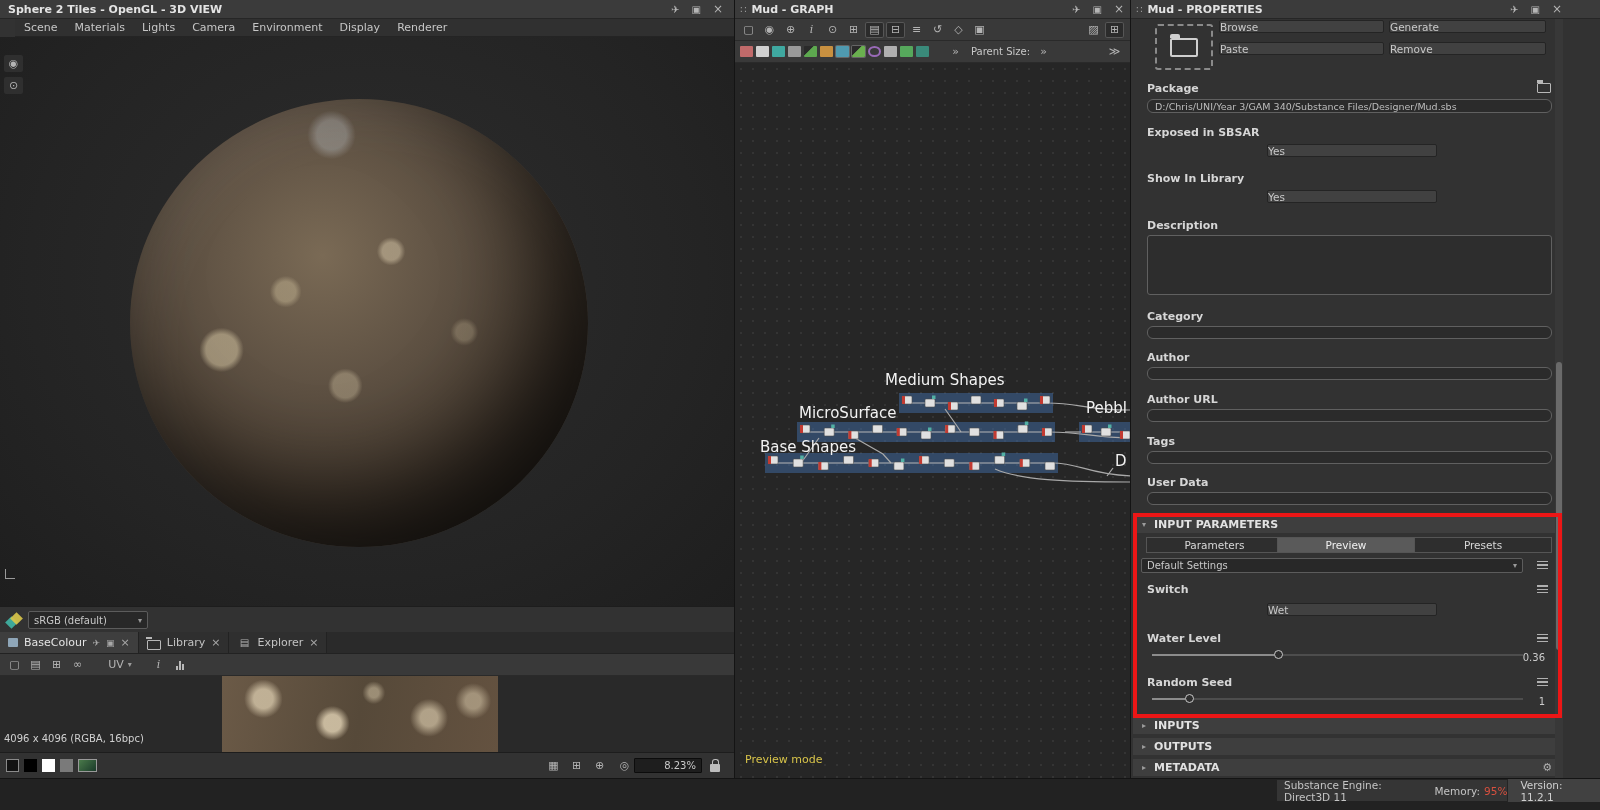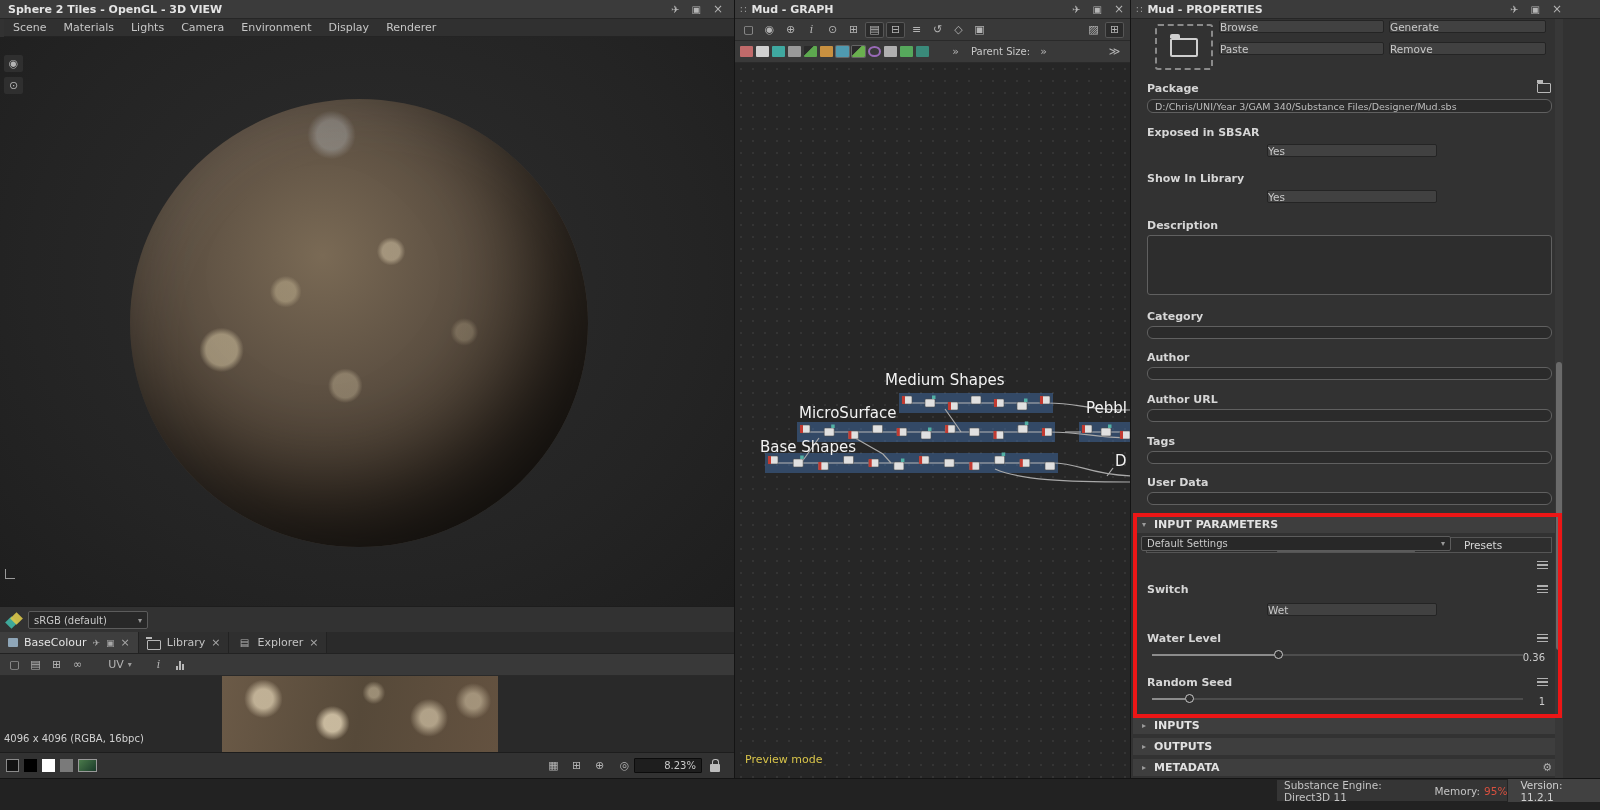--- a/index.html
+++ b/index.html
@@ -56,21 +56,21 @@
 
   <div class="panel" style="left:0;top:0;width:734px;height:778px">
     <div class="titlebar" style="padding-left:8px;padding-right:11px">
       <span>Sphere 2 Tiles - OpenGL - 3D VIEW</span>
       <span class="winicons">
         <span>✈</span>
         <span>▣</span>
         <span style="font-size:12px">×</span>
       </span>
     </div>
-    <div class="menubar" style="left:4px;top:19px;right:0;height:18px;padding-left:9px">
+    <div class="menubar" style="left:15px;top:19px;right:0;height:18px;padding-left:9px">
       <span>Scene</span>
       <span>Materials</span>
       <span>Lights</span>
       <span>Camera</span>
       <span>Environment</span>
       <span>Display</span>
       <span>Renderer</span>
     </div>
 
     <div style="position:absolute;left:0;top:37px;width:734px;height:569px;background:radial-gradient(ellipse at 50% 42%,#2d2d2d 0%,#242424 65%,#1e1e1e 100%)">
@@ -382,21 +382,21 @@
     <div class="ptab" style="left:15px;width:137px">
         <span>Parameters</span>
       </div>
     <div class="ptab active" style="left:146px;width:138px">
         <span>Preview</span>
       </div>
     <div class="ptab" style="left:283px;width:138px">
         <span>Presets</span>
       </div>
 
-    <div class="select" style="left:10px;top:536px;width:310px;height:15px">
+    <div class="select" style="left:10px;top:558px;width:382px;height:15px">
       <span>Default Settings</span>
       <span class="arrow">▾</span>
     </div>
     <span class="ham" style="left:406px;top:561px"></span>
 
     <span class="lbl" style="left:16px;top:583px">Switch</span>
     <span class="ham" style="left:406px;top:585px"></span>
     <div class="btn" style="left:136px;top:603px;width:170px;height:13px">
         <span>Wet</span>
       </div>

